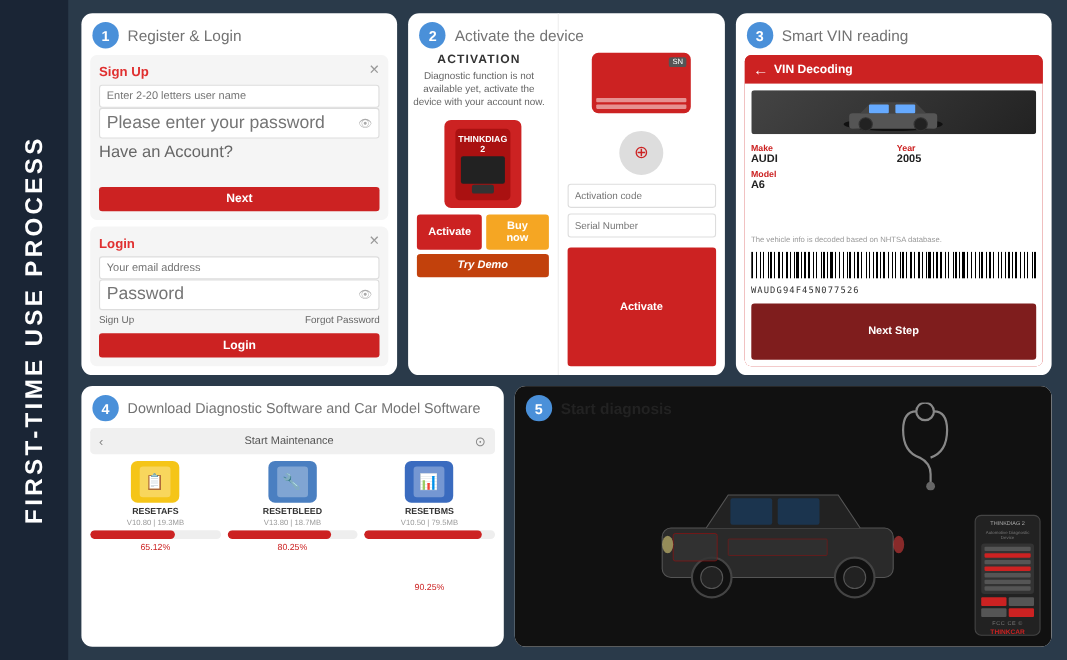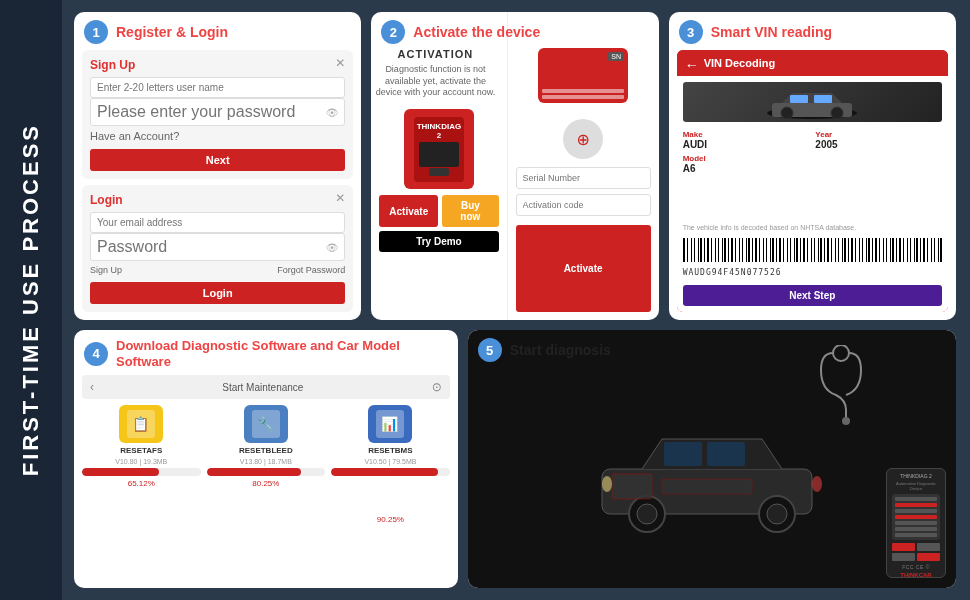--- a/index.html
+++ b/index.html
@@ -81,23 +81,23 @@
       align-items: center;
       justify-content: center;
       color: white;
       font-weight: bold;
       font-size: 13px;
       flex-shrink: 0;
     }
     .badge-blue { background: #4a90d9; }
 
     .panel-title {
-      font-weight: bold;
+      font-weight: normal;
       font-size: 14px;
-      color: #ef4444;
+      color: #737373;
       line-height: 1.2;
     }
 
     
     .panel-1 {
       display: flex;
       flex-direction: column;
     }
     .panel-1-body {
       flex: 1;
@@ -132,23 +132,23 @@
       border: 1px solid #ddd;
       border-radius: 3px;
       padding: 4px 6px;
       font-size: 10px;
       color: #aaa;
       margin-bottom: 4px;
       background: white;
     }
     .form-input:last-of-type { margin-bottom: 0; }
     .form-hint {
-      font-size: 11px;
+      font-size: 15px;
       color: #666;
-      margin-bottom: 3px;
+      margin-bottom: 19px;
     }
     .btn-red {
       background: #cc2222;
       color: white;
       border: none;
       border-radius: 3px;
       width: 100%;
       padding: 5px;
       font-size: 11px;
       font-weight: bold;
@@ -272,31 +272,32 @@
       color: white;
       border: none;
       border-radius: 3px;
       padding: 5px 10px;
       font-size: 10px;
       font-weight: bold;
       cursor: pointer;
       flex: 1;
     }
     .btn-demo {
-      background: #000000;
+      background: #c2410c;
       color: white;
       border: none;
       border-radius: 3px;
       padding: 5px;
       font-size: 10px;
       font-weight: bold;
       cursor: pointer;
       width: 100%;
       margin: 0 8px 8px 8px;
       width: calc(100% - 16px);
+      font-style: italic;
     }
     .sn-badge {
       background: #555;
       color: white;
       font-size: 7px;
       padding: 1px 3px;
       border-radius: 2px;
     }
     .btn-circle {
       width: 40px;
@@ -404,25 +405,25 @@
       color: #333;
       letter-spacing: 1px;
       font-family: monospace;
     }
     .vin-note {
       font-size: 7px;
       color: #999;
       line-height: 1.2;
     }
     .btn-next-step {
-      background: #4c1d95;
+      background: #7f1d1d;
       color: white;
       border: none;
       border-radius: 3px;
-      padding: 5px;
+      padding: 20px;
       font-size: 10px;
       font-weight: bold;
       width: 100%;
       cursor: pointer;
       margin-top: 4px;
     }
 
     
     .panel-4 {
       flex: 1.1;
@@ -677,22 +678,22 @@
           </div>
           <div style="flex:1;display:flex;flex-direction:column;gap:2px;justify-content:flex-end;">
             <div style="height:4px;background:rgba(255,255,255,0.5);border-radius:1px;"></div>
             <div style="height:4px;background:rgba(255,255,255,0.5);border-radius:1px;"></div>
           </div>
         </div>
 
         <div class="btn-circle">
           <span style="font-size:16px;color:#cc2222;">⊕</span>
         </div>
+        <input class="serial-input" type="text" placeholder="Activation code" style="">
         <input class="serial-input" type="text" placeholder="Serial Number" style="">
-        <input class="serial-input" type="text" placeholder="Activation code" style="">
         <button class="btn-activate" style="width:100%;margin-top:4px;">Activate</button>
       </div>
     </div>
 
     <div class="panel panel-3">
       <div class="panel-header">
         <div class="step-badge badge-blue">3</div>
         <span class="panel-title">Smart VIN reading</span>
       </div>
       <div class="vin-screen">

